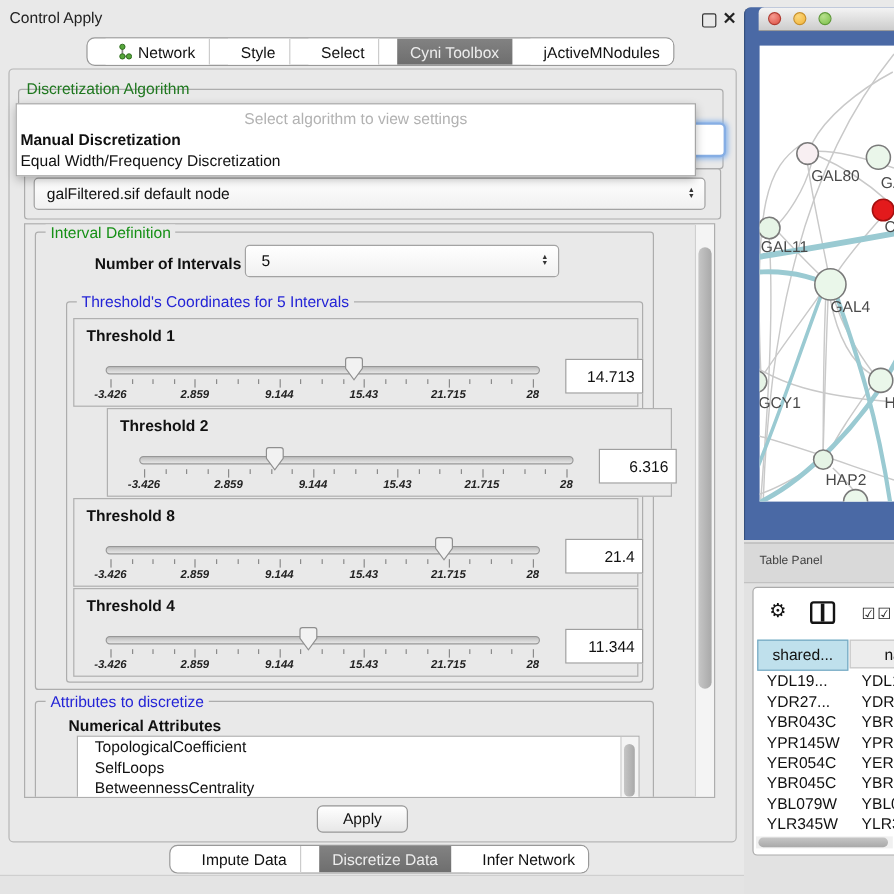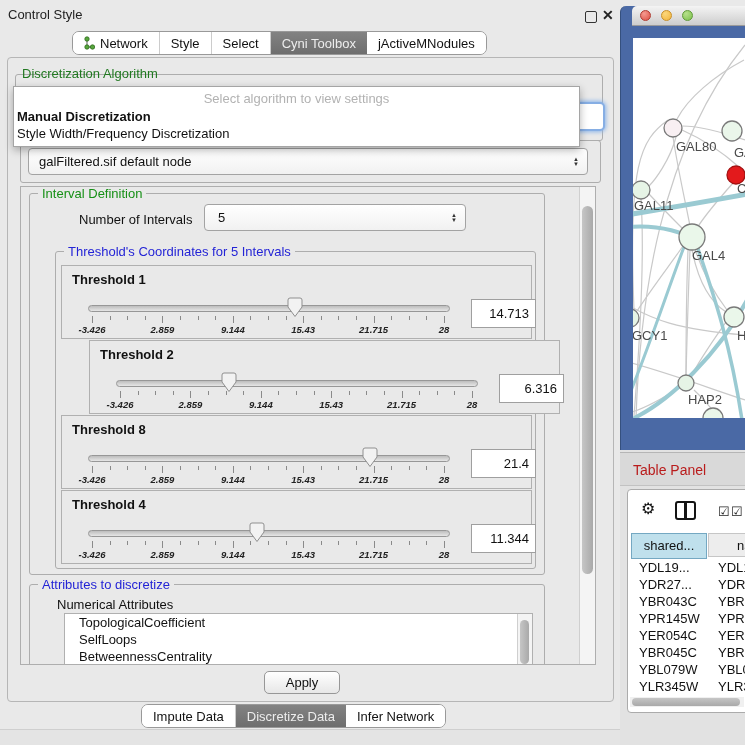--- a/index.html
+++ b/index.html
@@ -5,21 +5,21 @@
   html,body{margin:0;padding:0;}
   #app{position:relative;width:745px;height:745px;background:#e9e9e9;
        font-family:"Liberation Sans",sans-serif;overflow:hidden;color:#111;}
   .abs{position:absolute;}
   
   .titlebar-text{left:8px;top:7px;font-size:13px;color:#222;}
   .float-btn{left:585px;top:11px;width:10px;height:10px;border:1.5px solid #333;border-radius:2px;}
   .close-btn{left:602px;top:7px;font-size:14px;font-weight:bold;color:#222;}
   
   .tabstrip{display:flex;background:#fff;border:1px solid #999;border-radius:7px;overflow:hidden;height:22px;}
-  .seg{display:flex;align-items:center;gap:5px;padding:0 11px;font-size:13px;background:#fff;color:#111;border-right:1px solid #ccc;white-space:nowrap;}
+  .seg{display:flex;align-items:center;gap:5px;padding:0 11px;font-size:13px;background:#fff;color:#111;border-right:1px solid #ccc;white-space:nowrap;margin-left:15px;}
   .seg:last-child{border-right:none;}
   .seg.selected{background:linear-gradient(#828282,#6e6e6e);color:#ededed;border-right:none;}
   
   .main-panel{left:7px;top:57px;width:605px;height:643px;border:1px solid #b6b6b6;border-radius:4px;background:#e9e9e9;}
   .group{border:1px solid #adadad;border-radius:3px;}
   .group-title{position:absolute;top:-8px;left:8px;background:#e9e9e9;padding:0 4px;font-size:13px;white-space:nowrap;}
   
   .popup{left:13px;top:74px;width:565px;height:59px;background:#fff;border:1px solid #a5a5a5;
          box-shadow:0 3px 8px rgba(0,0,0,.3);z-index:10;margin-top:12px;}
   .popup-item{position:absolute;left:0;width:100%;font-size:13px;line-height:17px;padding-left:3px;box-sizing:border-box;}
@@ -45,34 +45,34 @@
   .track{position:absolute;left:2px;top:9px;width:360px;height:5px;border:1px solid #979797;border-radius:4px;
          background:linear-gradient(#bdbdbd,#e6e6e6);}
   .tick{position:absolute;width:1px;background:#8a8a8a;}
   .tick-label{position:absolute;width:50px;text-align:center;font-size:9.5px;font-weight:bold;color:#222;top:28px;font-style:italic;}
   .thumb{position:absolute;top:1px;width:16px;height:21px;}
   .valbox{position:absolute;left:409px;top:33px;width:57px;height:27px;background:#fff;border:1px solid #9f9f9f;
           font-size:13px;text-align:right;padding-right:6px;line-height:27px;}
   
   .attr-list{position:absolute;background:#fff;border:1px solid #b0b0b0;overflow:hidden;}
   .attr-item{font-size:13px;line-height:17px;padding-left:14px;white-space:nowrap;}
-  .bold-label{font-weight:normal;font-size:13px;}
+  .bold-label{font-weight:bold;font-size:13px;}
   
   .apply-btn{left:264px;top:671px;width:76px;height:23px;background:linear-gradient(#ffffff,#e7e7e7);
              border:1px solid #979797;border-radius:5px;font-size:13px;text-align:center;line-height:21px;box-sizing:border-box;}
   .bottom-line{left:0;top:729px;width:620px;height:1px;background:#cfcfcf;}
   .bottom-strip{left:0;top:730px;width:620px;height:15px;background:#e4e4e4;}
   
   .net-frame{left:620px;top:6px;width:125px;height:444px;background:#4a69a5;border-left:1px solid #35507e;border-radius:6px 0 0 0;}
   .net-titlebar{left:632px;top:6px;width:113px;height:19px;background:linear-gradient(#f4f4f4,#cdcdcd);
                 border-bottom:1px solid #9a9a9a;border-radius:5px 0 0 0;}
   .light{position:absolute;top:4px;width:11px;height:11px;border-radius:50%;box-sizing:border-box;}
   .net-canvas{left:633px;top:38px;width:112px;height:380px;background:#fff;}
   .tp-bar{left:620px;top:452px;width:125px;height:32px;background:#d9d9d9;border-top:1px solid #b5b5b5;border-bottom:1px solid #c2c2c2;}
-  .tp-title{position:absolute;left:13px;top:9px;font-size:14px;color:#b91c1c;}
+  .tp-title{position:absolute;left:13px;top:9px;font-size:10px;color:#404040;}
   .tp-panel{left:627px;top:489px;width:118px;height:222px;background:#fff;border:1px solid #ababab;border-radius:4px 0 0 4px;}
   .gear{position:absolute;left:13px;top:9px;font-size:16px;color:#111;}
   .split-icon{position:absolute;left:47px;top:11px;width:17px;height:15px;border:2px solid #141414;border-radius:3px;}
   .split-icon div{position:absolute;left:7px;top:0;width:2.5px;height:100%;background:#141414;}
   .cb{position:absolute;top:14px;font-size:13px;color:#222;}
   .hdr-row{position:absolute;left:2px;top:43px;width:116px;height:25px;}
   .hdr-cell1{position:absolute;left:1px;top:0;width:74px;height:24px;background:#bfe0ec;border:1px solid #74a8c2;
              font-size:13px;text-align:center;line-height:24px;}
   .hdr-cell2{position:absolute;left:78px;top:0;width:60px;height:24px;background:#ededed;border:1px solid #c6c6c6;
              font-size:13px;line-height:24px;padding-left:28px;box-sizing:border-box;}
@@ -81,21 +81,21 @@
   .tp-c1{position:absolute;left:9px;}
   .tp-c2{position:absolute;left:88px;}
   .tp-htrack{position:absolute;left:2px;top:207px;width:114px;height:10px;background:#f0f0f0;}
   svg text{font-family:"Liberation Sans",sans-serif;}
 </style>
 </head>
 <body>
 
 <div id="app">
 
-  <div class="abs titlebar-text">Control Style</div>
+  <div class="abs titlebar-text">Control Apply</div>
   <div class="abs float-btn"></div>
   <div class="abs close-btn">✕</div>
 
   <div class="abs tabstrip" style="left:72px;top:31px;">
     <div class="seg">
       <svg width="11" height="14" viewBox="0 0 11 14">
         <line x1="3" y1="3" x2="3" y2="11" stroke="#8a8a8a" stroke-width="1.4"></line>
         <line x1="3.5" y1="11" x2="8" y2="11" stroke="#8a8a8a" stroke-width="1.4"></line>
         <circle cx="3" cy="3" r="2.2" fill="#57a63c" stroke="#2e6b1e" stroke-width="0.8"></circle>
         <circle cx="3" cy="11" r="2.2" fill="#57a63c" stroke="#2e6b1e" stroke-width="0.8"></circle>
@@ -119,21 +119,21 @@
 
   <div class="abs main-panel"></div>
 
   <div class="abs group" style="left:15px;top:74px;width:586px;height:65px;z-index:1;"></div>
   <div class="abs" style="left:22px;top:66px;font-size:13px;color:#207820;z-index:2;">Discretization Algorithm</div>
   <div class="abs combo-focus-frag"></div>
 
   <div class="abs popup">
     <div class="popup-item popup-placeholder">Select algorithm to view settings</div>
     <div class="popup-item popup-sel">Manual Discretization</div>
-    <div class="popup-item popup-alt">Style Width/Frequency Discretization</div>
+    <div class="popup-item popup-alt">Equal Width/Frequency Discretization</div>
   </div>
 
   <div class="abs group" style="left:20px;top:140px;width:579px;height:41px;">
     <div class="group-title" style="color:#111;">Table Data</div>
   </div>
   <div class="abs combo" style="left:28px;top:148px;width:558px;height:25px;">
     <span class="combo-text">galFiltered.sif default node</span>
     <span class="combo-arrows">
         <span>▲</span>
         <span>▼</span>

